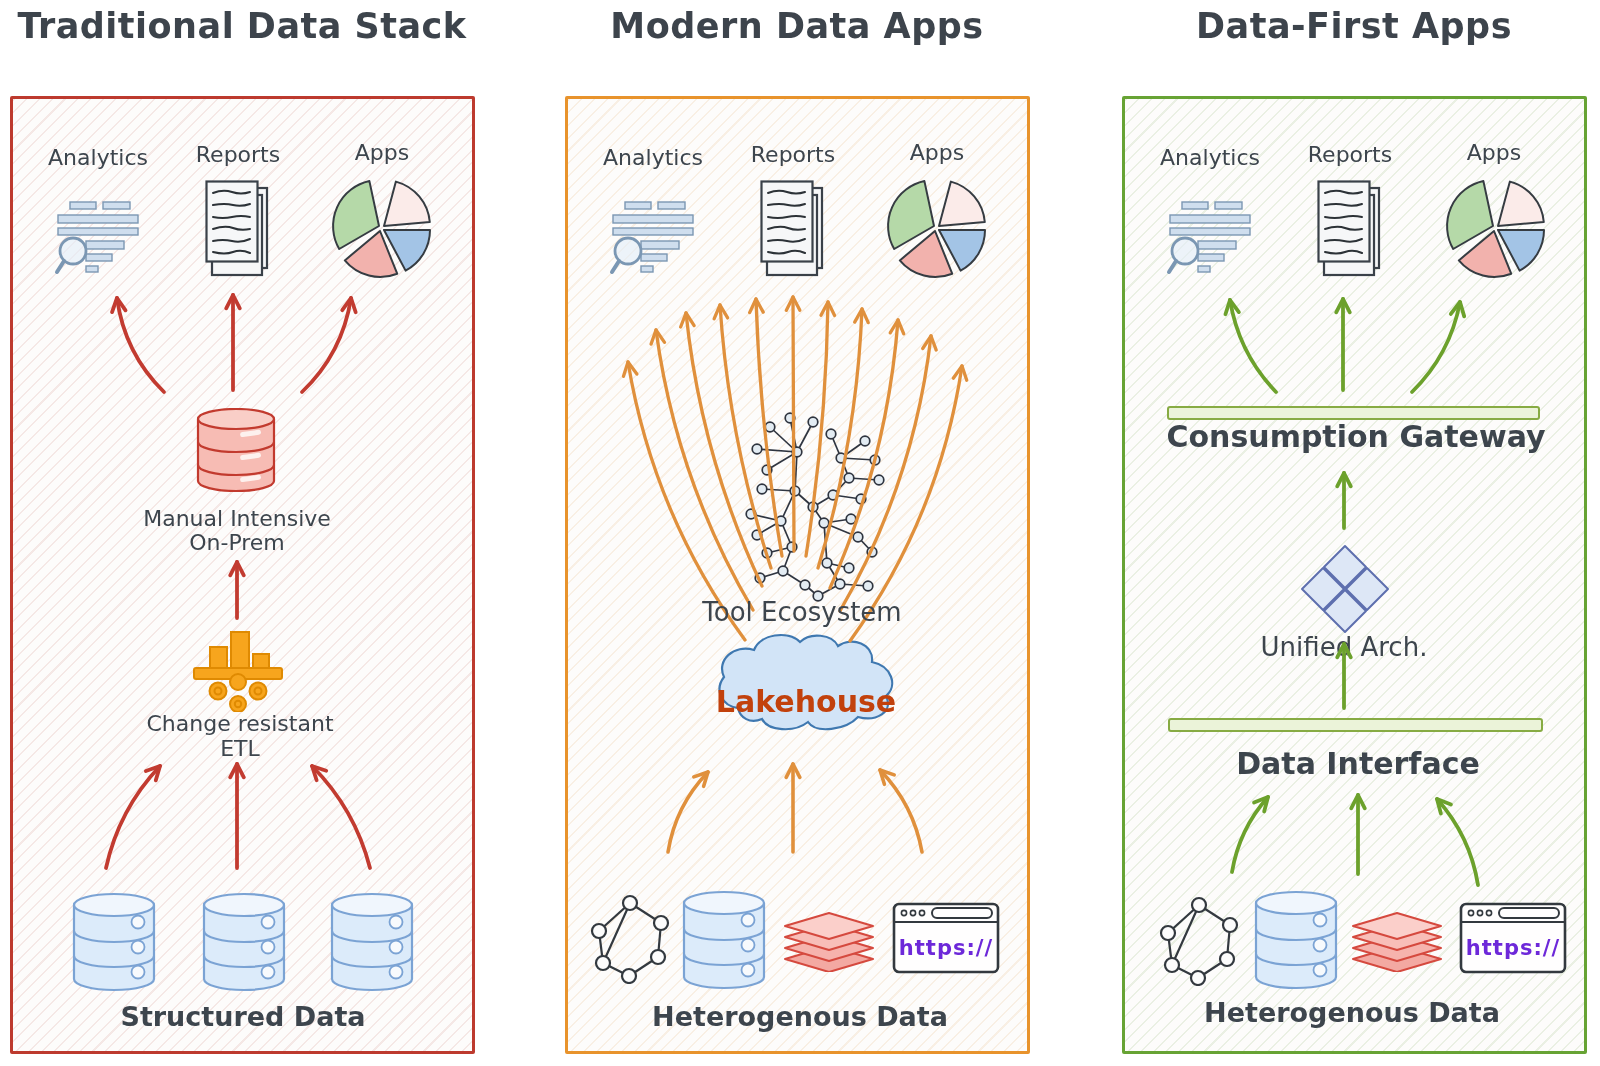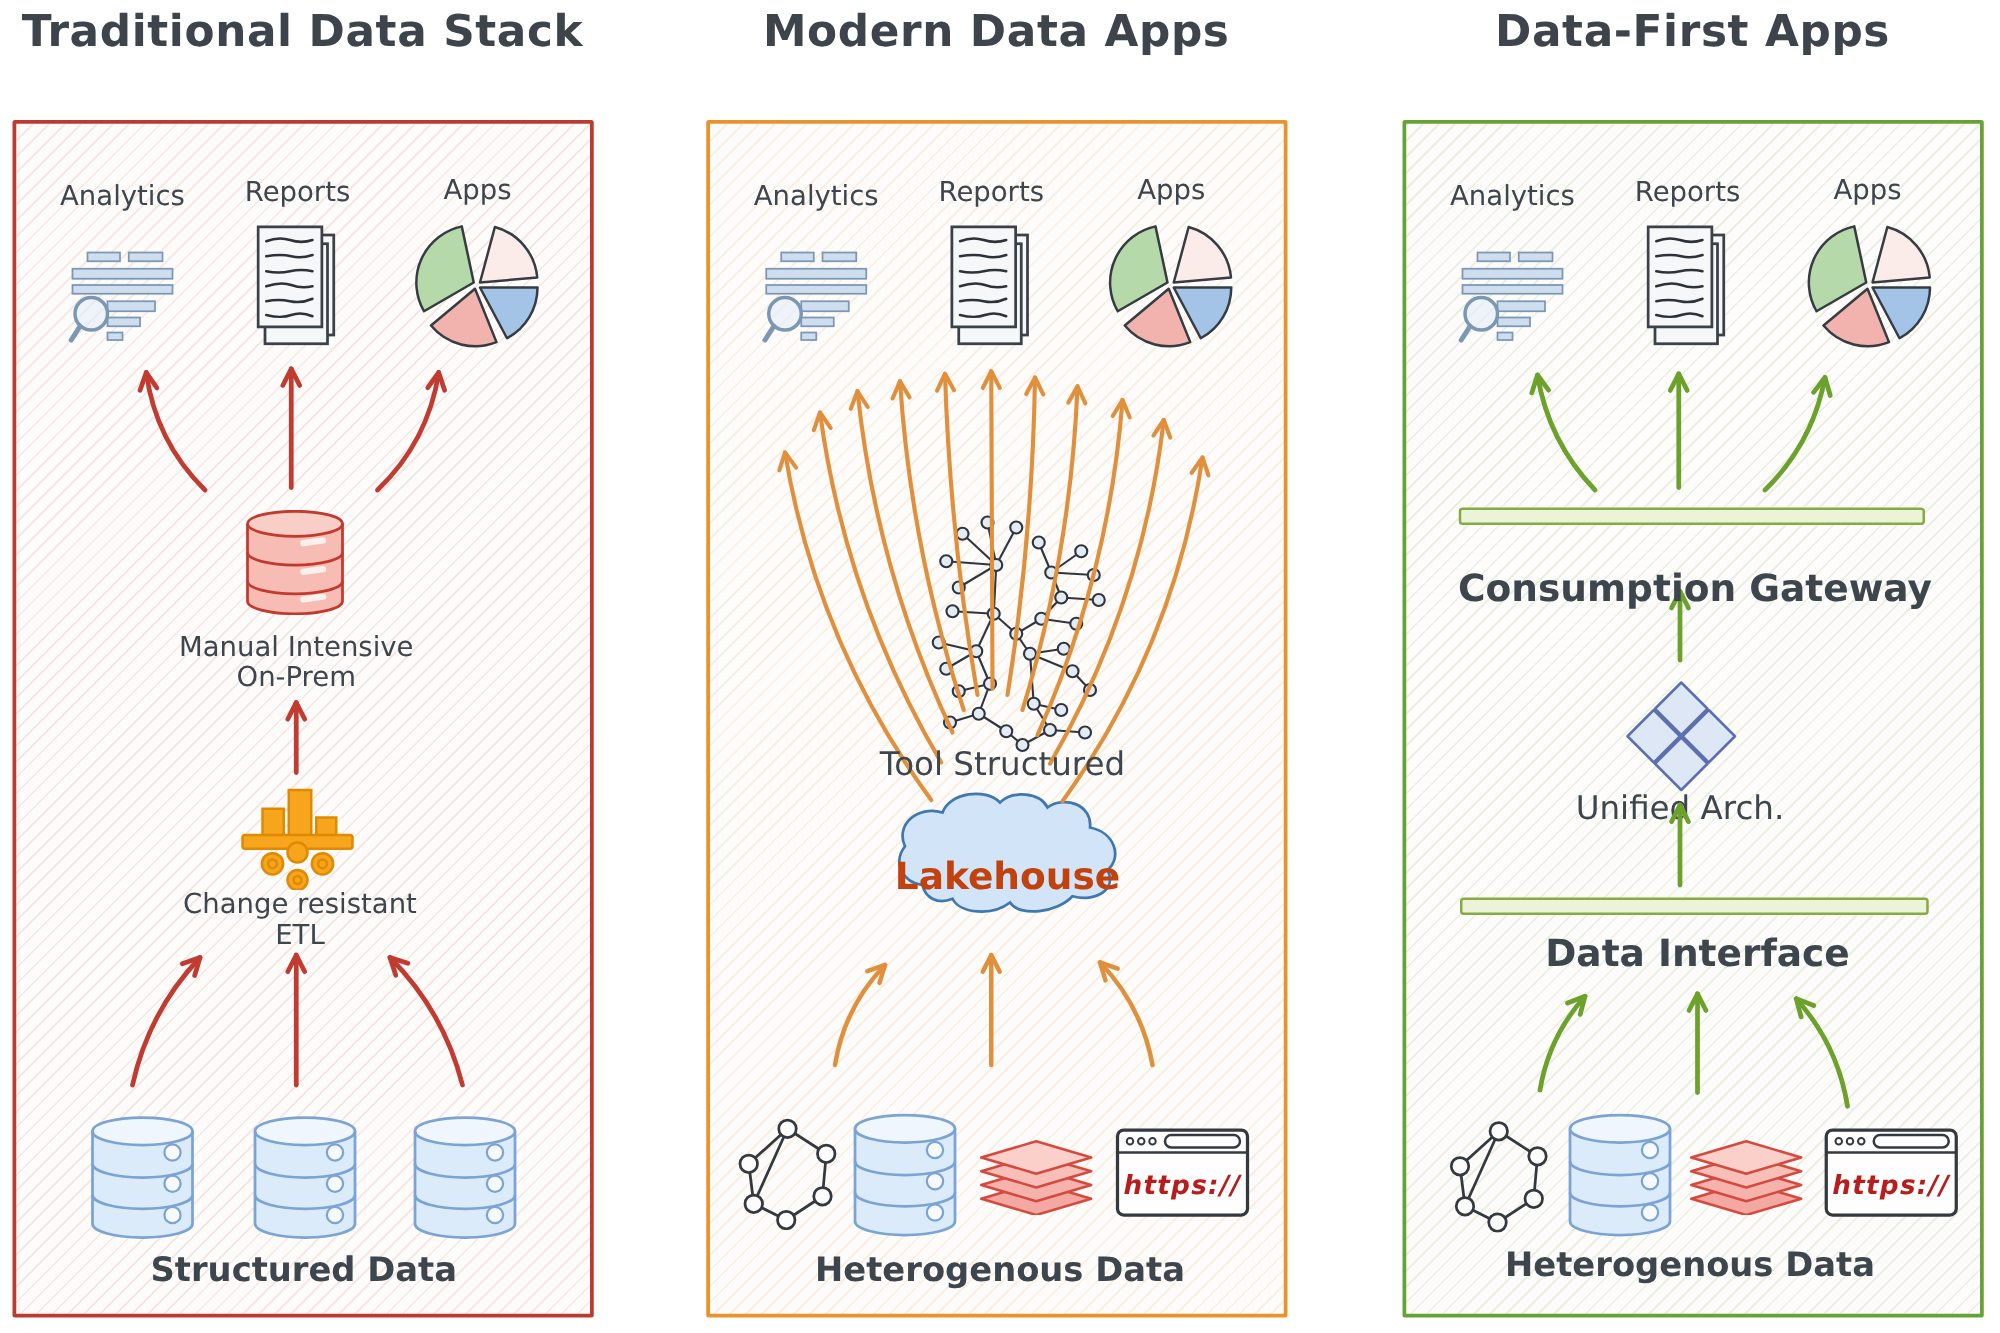--- a/index.html
+++ b/index.html
@@ -12,21 +12,21 @@
     background:repeating-linear-gradient(135deg,rgba(224,166,96,.15) 0 1.5px,rgba(0,0,0,0) 1.5px 9px),#fdfcfb;}
   .panel-df{left:1122px;border-color:#67a334;
     background:repeating-linear-gradient(135deg,rgba(150,185,120,.18) 0 1.5px,rgba(0,0,0,0) 1.5px 9px),#fdfcfb;}
   .title{position:absolute;top:6px;transform:translateX(-50%);font-size:35px;font-weight:600;
          color:#3d444c;letter-spacing:.5px;white-space:nowrap;z-index:10;}
   .lbl{position:absolute;transform:translateX(-50%);white-space:nowrap;z-index:10;text-align:left;}
   .lbl.under{z-index:4;}
   .s22{font-size:22px;} .s26{font-size:26px;} .s27{font-size:27px;font-weight:600;}
   .s30{font-size:30px;font-weight:600;}
   .lake{font-size:30px;font-weight:600;color:#c2410c;}
-  .url{font-size:21px;font-weight:bold;font-style:italic;color:#b91c1c;letter-spacing:1px;}
+  .url{font-size:21px;font-weight:bold;color:#6d28d9;letter-spacing:1px;}
   .bar{position:absolute;height:10px;background:#ebf3d9;border:2px solid #87ab43;border-radius:3px;z-index:3;}
   #overlay{position:absolute;left:0;top:0;z-index:5;pointer-events:none;}
   #defs{position:absolute;width:0;height:0;overflow:hidden;}
 </style>
 </head>
 <body>
 
 <svg id="defs" aria-hidden="true">
   <defs>
     <symbol id="sym-analytics" viewBox="0 0 90 84">
@@ -345,25 +345,25 @@
 <div class="lbl s22" style="left:382px;top:140px">Apps</div>
 <div class="lbl s22" style="left:237px;top:506px">Manual Intensive</div>
 <div class="lbl s22" style="left:237px;top:530px">On-Prem</div>
 <div class="lbl s22" style="left:240px;top:711px">Change resistant</div>
 <div class="lbl s22" style="left:240px;top:736px">ETL</div>
 <div class="lbl s27" style="left:243px;top:1001px">Structured Data</div>
 
 <div class="lbl s22" style="left:653px;top:145px">Analytics</div>
 <div class="lbl s22" style="left:793px;top:142px">Reports</div>
 <div class="lbl s22" style="left:937px;top:140px">Apps</div>
-<div class="lbl s26" style="left:802px;top:597px">Tool Structured</div>
+<div class="lbl s26" style="left:802px;top:597px">Tool Ecosystem</div>
 <div class="lbl lake" style="left:806px;top:684px">Lakehouse</div>
 <div class="lbl url" style="left:946px;top:936px">https://</div>
 <div class="lbl s27" style="left:800px;top:1001px">Heterogenous Data</div>
 
 <div class="lbl s22" style="left:1210px;top:145px">Analytics</div>
 <div class="lbl s22" style="left:1350px;top:142px">Reports</div>
 <div class="lbl s22" style="left:1494px;top:140px">Apps</div>
-<div class="lbl s30" style="left:1356px;top:454px">Consumption Gateway</div>
+<div class="lbl s30" style="left:1356px;top:419px">Consumption Gateway</div>
 <div class="lbl s26 under" style="left:1344px;top:632px">Unified Arch.</div>
 <div class="lbl s30" style="left:1358px;top:746px">Data Interface</div>
 <div class="lbl url" style="left:1513px;top:936px">https://</div>
 <div class="lbl s27" style="left:1352px;top:997px">Heterogenous Data</div>
 
 </body></html>

